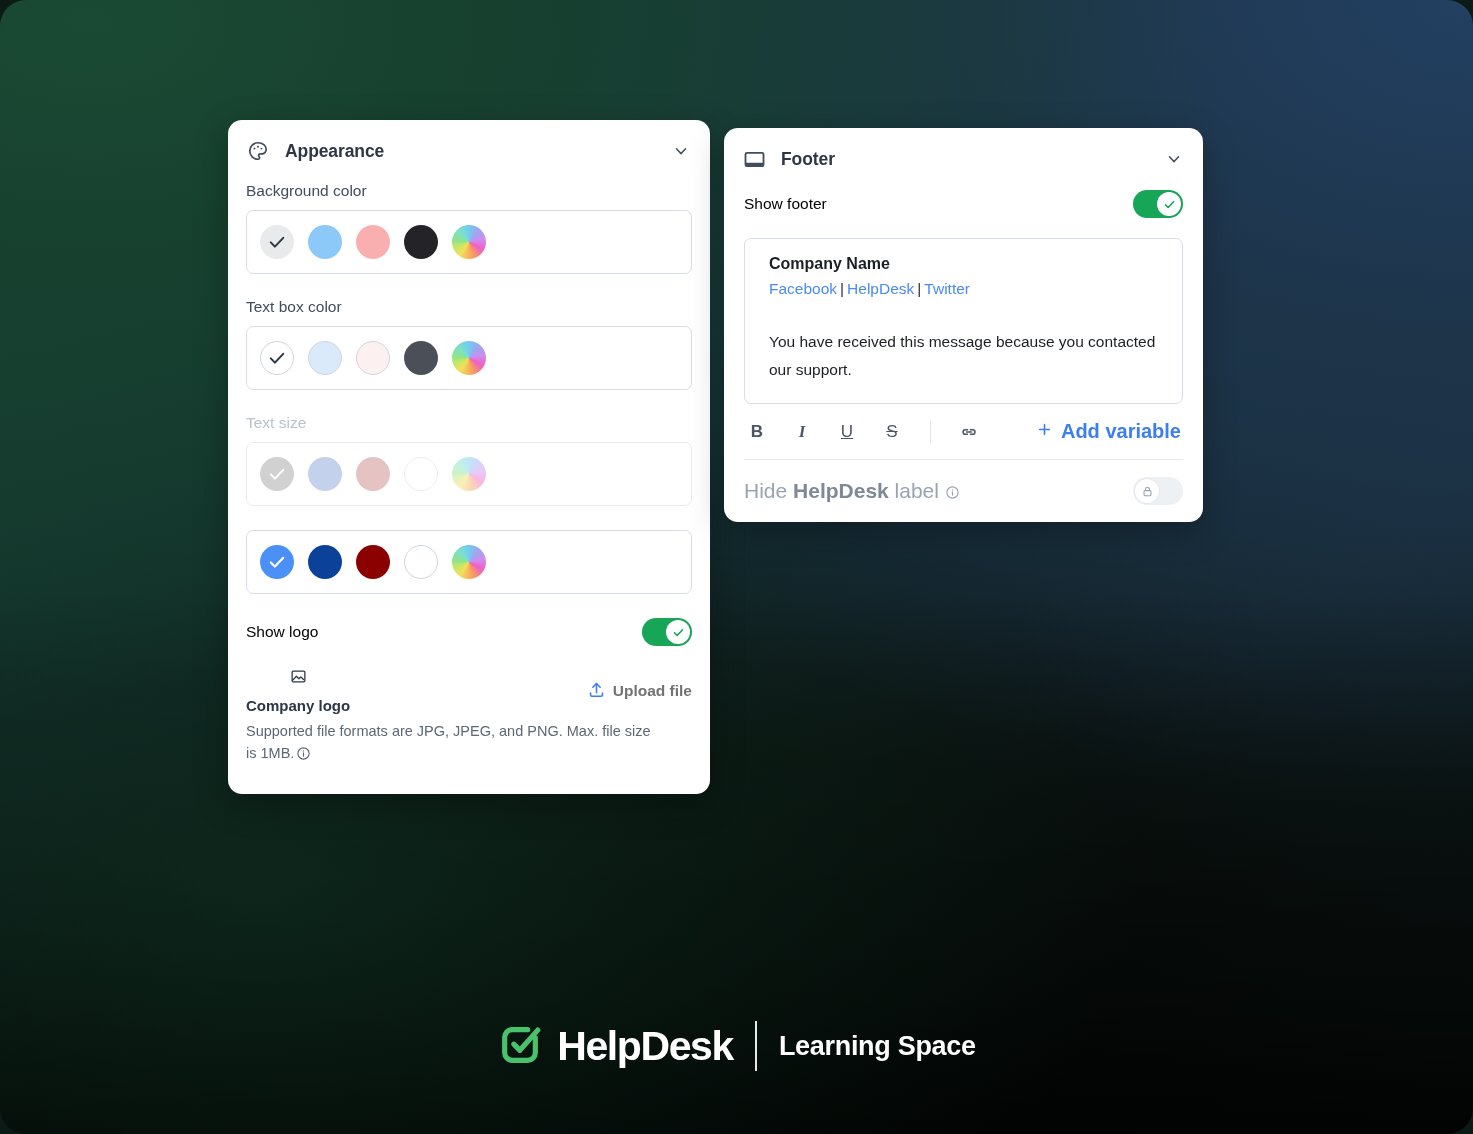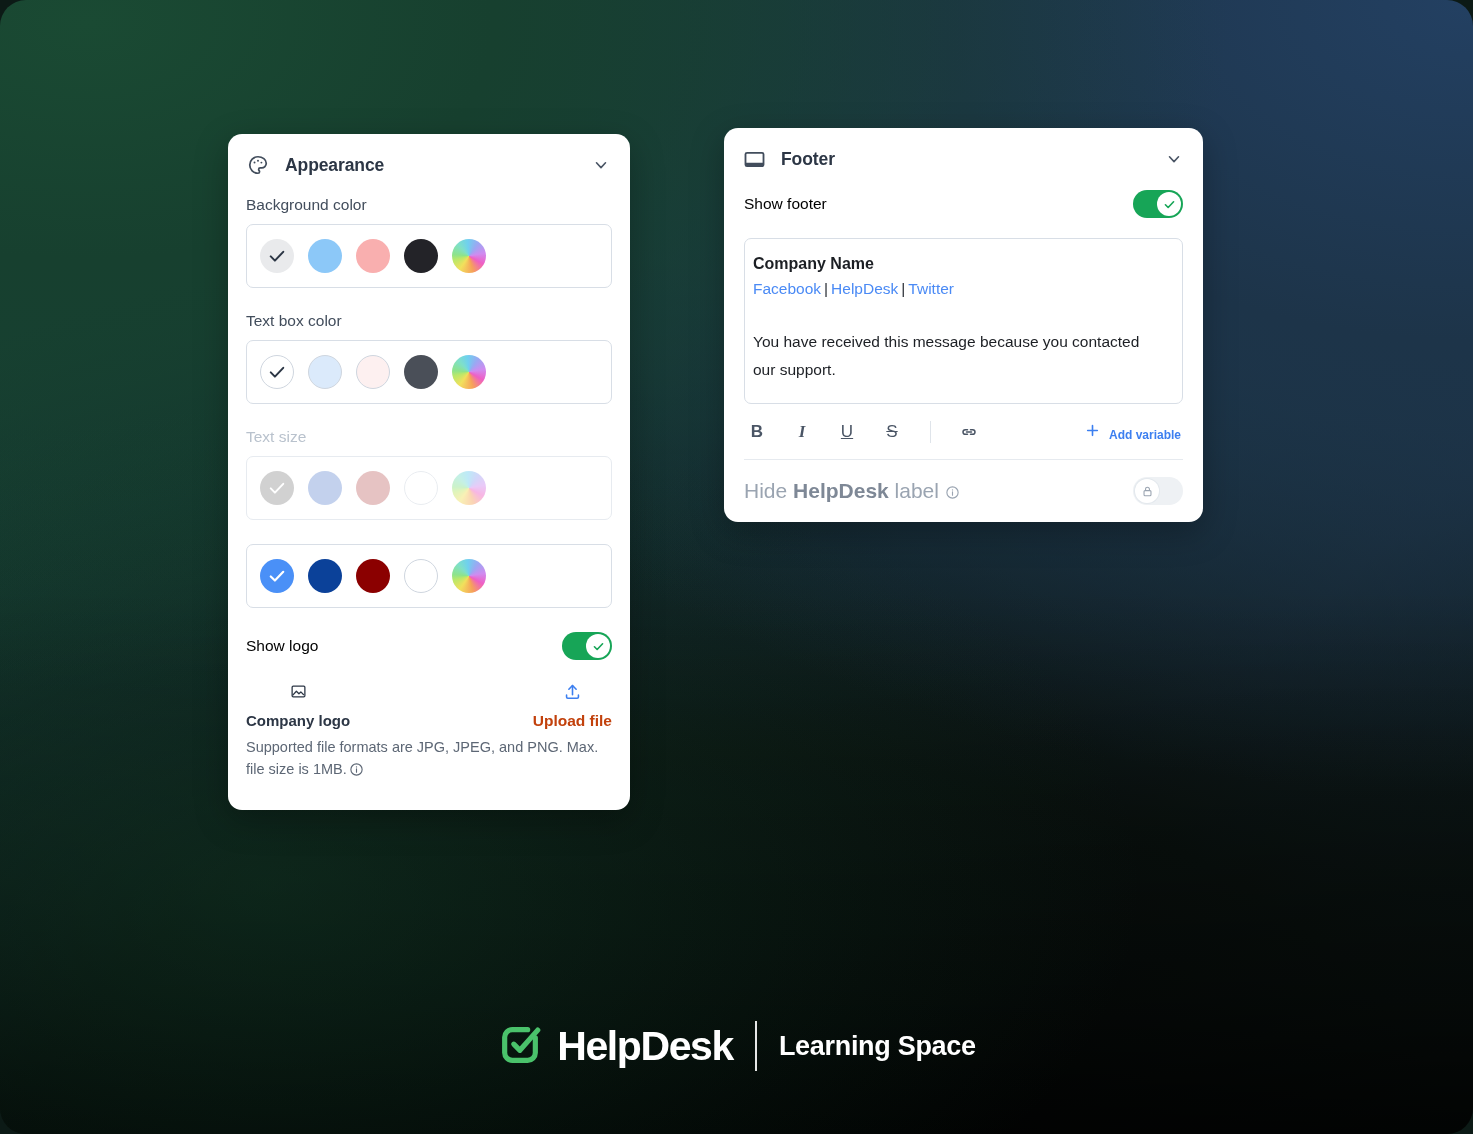--- a/index.html
+++ b/index.html
@@ -38,21 +38,21 @@
       linear-gradient(180deg, rgba(0,0,0,0) 52%, rgba(0,0,0,0.55) 88%, rgba(0,0,0,0.82) 100%);
   }
 
   
   .card {
     position: absolute;
     background: #ffffff;
     border-radius: 14px;
     box-shadow: 0 10px 34px rgba(0,0,0,0.28);
   }
-  #appearance-card { left: 228px; top: 134px; width: 402px; }
+  #appearance-card { left: 228px; top: 120px; width: 482px; }
   #footer-card     { left: 724px; top: 128px; width: 479px; }
 
   .card-header {
     display: flex;
     align-items: center;
     height: 62px;
     padding: 0 20px 0 18px;
   }
   .card-header .hdr-icon {
     width: 24px; height: 24px;
@@ -152,40 +152,39 @@
   .logo-line {
     display: flex;
     align-items: center;
     justify-content: space-between;
     margin-bottom: 6px;
   }
   .logo-left { display: flex; align-items: center; gap: 8px; flex-direction: column; }
   .logo-left .lbl { font-size: 15px; font-weight: bold; color: #2c3645; }
   .upload-link {
     display: flex; align-items: center; gap: 7px;
-    color: #c2410c;
+    color: #737373;
     font-size: 15.5px;
     font-weight: bold;
     cursor: pointer;
-    flex-direction: column;
   }
   .help-text {
     font-size: 14.5px;
     line-height: 1.55;
     color: #5d6775;
     max-width: 410px;
   }
   .info-ico { vertical-align: -3px; margin-left: 2px; }
 
   
   #footer-body { padding: 0 20px; }
   .editor {
     border: 1px solid #d8dee6;
     border-radius: 7px;
-    padding: 16px 17px 20px 8px;
+    padding: 16px 17px 20px 24px;
     margin-top: 20px;
     min-height: 162px;
   }
   .editor .ed-title {
     font-family: "Liberation Sans", sans-serif;
     font-size: 16px;
     font-weight: bold;
     color: #1c1f24;
     margin-bottom: 7px;
   }
@@ -228,21 +227,21 @@
   .tb-divider {
     width: 1px; height: 22px;
     background: #dfe4ea;
     margin: 0 3px;
   }
   .add-variable {
     margin-left: auto;
     display: flex; align-items: flex-end; gap: 8px;
     color: #3c7ff0;
     font-weight: bold;
-    font-size: 12px;
+    font-size: 20px;
     cursor: pointer;
     padding-right: 2px;
   }
   #hide-label-row {
     height: 62px;
     display: flex; align-items: center; justify-content: space-between;
   }
   #hide-label-row .row-label { font-size: 21px; color: #9aa4b1; text-align: right; }
   #hide-label-row .row-label b { color: #7e8896; font-weight: bold; }
 

